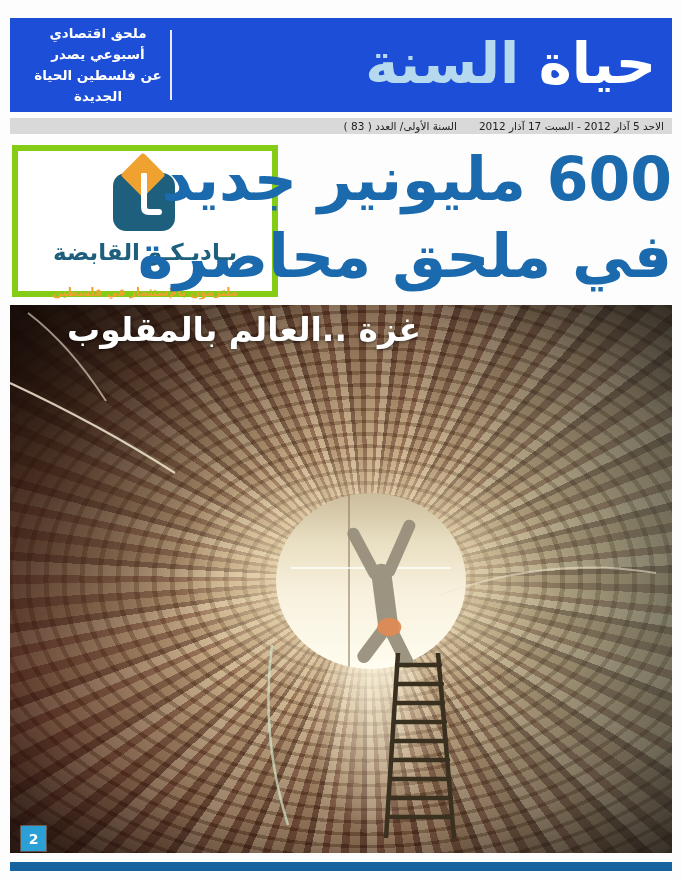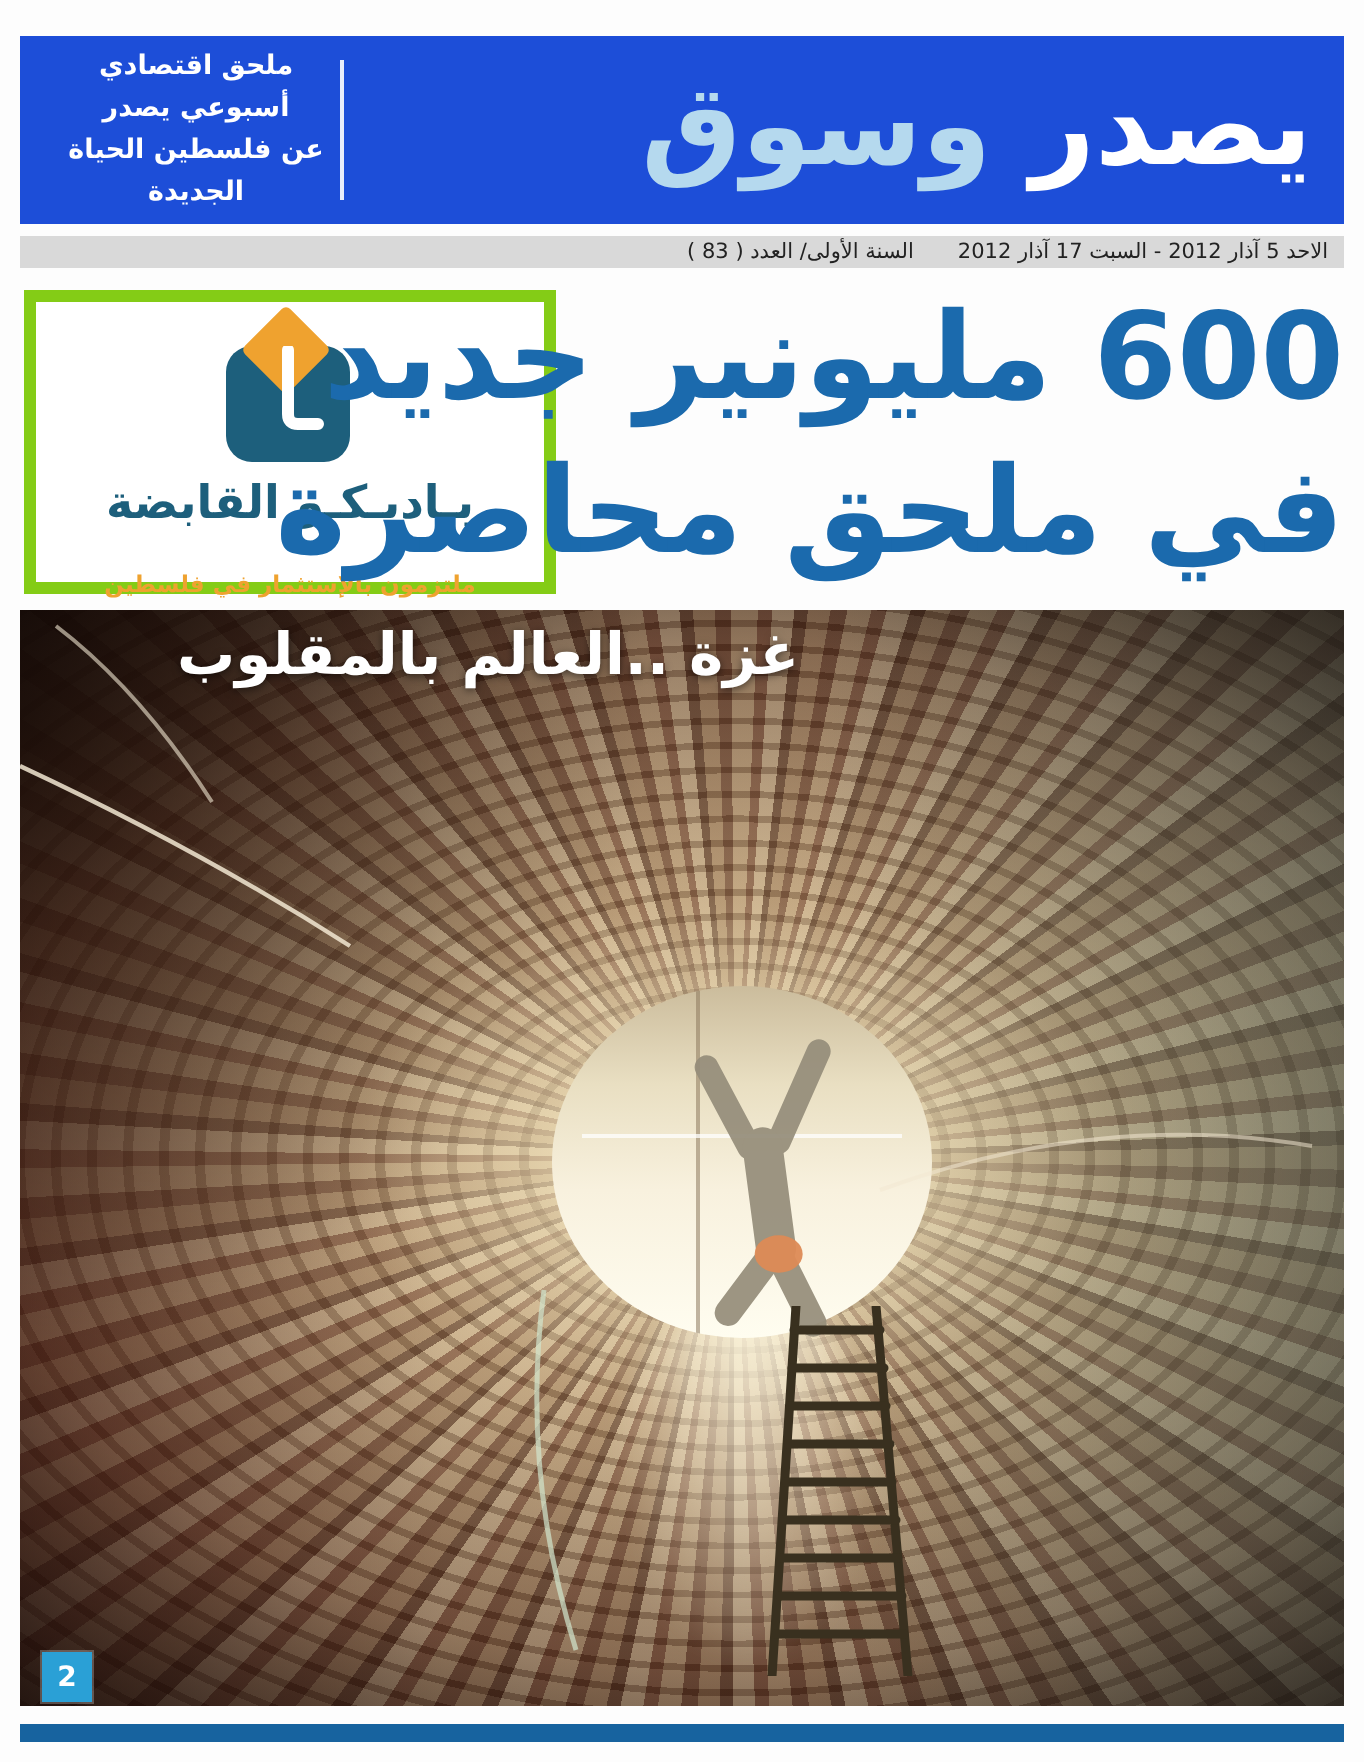--- a/index.html
+++ b/index.html
@@ -59,43 +59,43 @@
   .opening .frame-v { position:absolute; left:38%; top:0; width:2px; height:100%; background:rgba(140,120,92,.55); }
   .opening .frame-h { position:absolute; left:8%; top:42%; width:84%; height:2px; background:rgba(255,255,255,.75); }
   .glow-below { position:absolute; left:300px; top:340px; width:130px; height:180px; border-radius:50%;
       background:radial-gradient(ellipse at 50% 0%, rgba(255,250,228,.9), rgba(255,246,220,.25) 55%, rgba(255,246,220,0) 80%);
       filter:blur(7px); }
   .climber { position:absolute; left:300px; top:210px; }
   .ladder { position:absolute; left:372px; top:348px; }
   .wires { position:absolute; inset:0; }
 
   .photo-caption { position:absolute; left:50px; top:5px; width:368px; direction:rtl; text-align:center;
-      color:#ffffff; font-weight:bold; font-size:29px; text-shadow:0 1px 4px rgba(0,0,0,.55); white-space:nowrap; }
+      color:#ffffff; font-weight:bold; font-size:33px; text-shadow:0 1px 4px rgba(0,0,0,.55); white-space:nowrap; }
 
   .page-badge { position:absolute; left:11px; bottom:2px; width:25px; height:25px;
       display:flex; align-items:center; justify-content:center;
       color:#fff; font-size:14px; font-weight:bold; box-shadow:0 0 0 1px rgba(255,255,255,.25); }
 
   
   .bottom-bar { position:absolute; left:10px; top:862px; width:662px; height:9px; }
 </style>
 </head>
 <body>
 
 <div class="page">
 
   <div class="masthead" style="background-color: #1d4ed8;">
     <div class="tagline">
       <div>ملحق اقتصادي أسبوعي يصدر</div>
       <div>عن فلسطين الحياة الجديدة</div>
     </div>
     <div class="masthead-divider"></div>
     <div class="masthead-title">
-      <span>يصدر</span>
-      <span class="w2" style="color: rgb(181, 217, 238);">وسوق</span>
+      <span>حياة</span>
+      <span class="w2" style="color: rgb(181, 217, 238);">السنة</span>
     </div>
   </div>
 
   <div class="dateline">
     <span>الاحد 5 آذار 2012 - السبت 17 آذار 2012</span>
     <span>السنة الأولى/ العدد ( 83 )</span>
   </div>
 
   <div class="ad-box">
     <div class="ad-logo">

